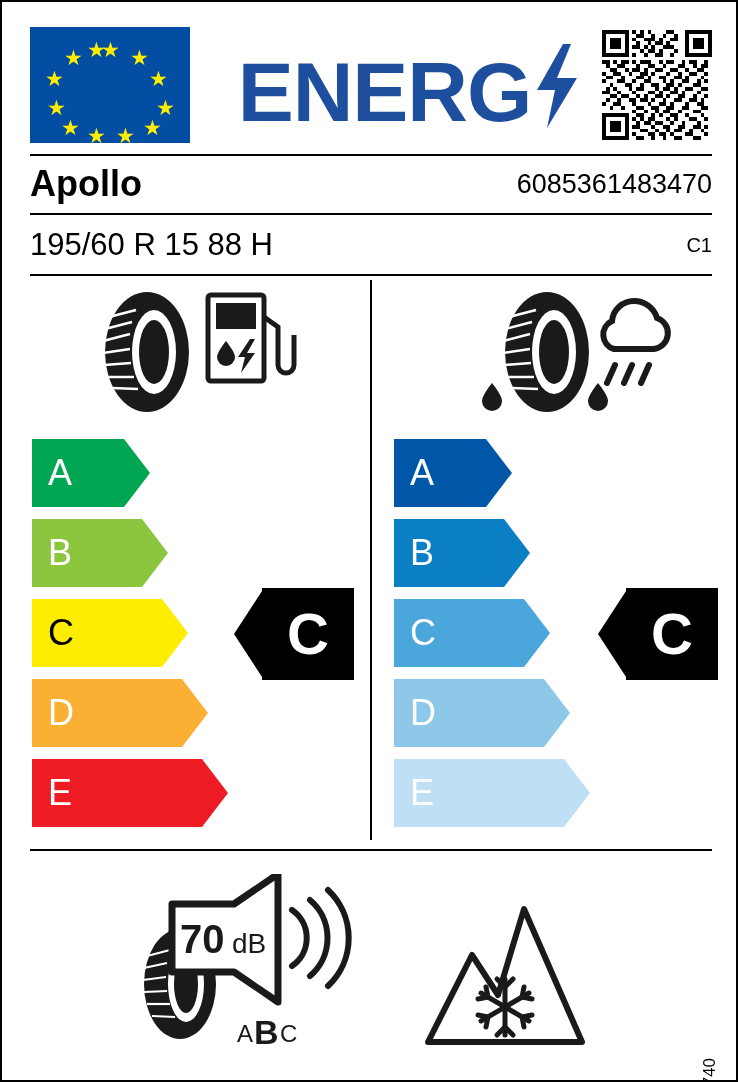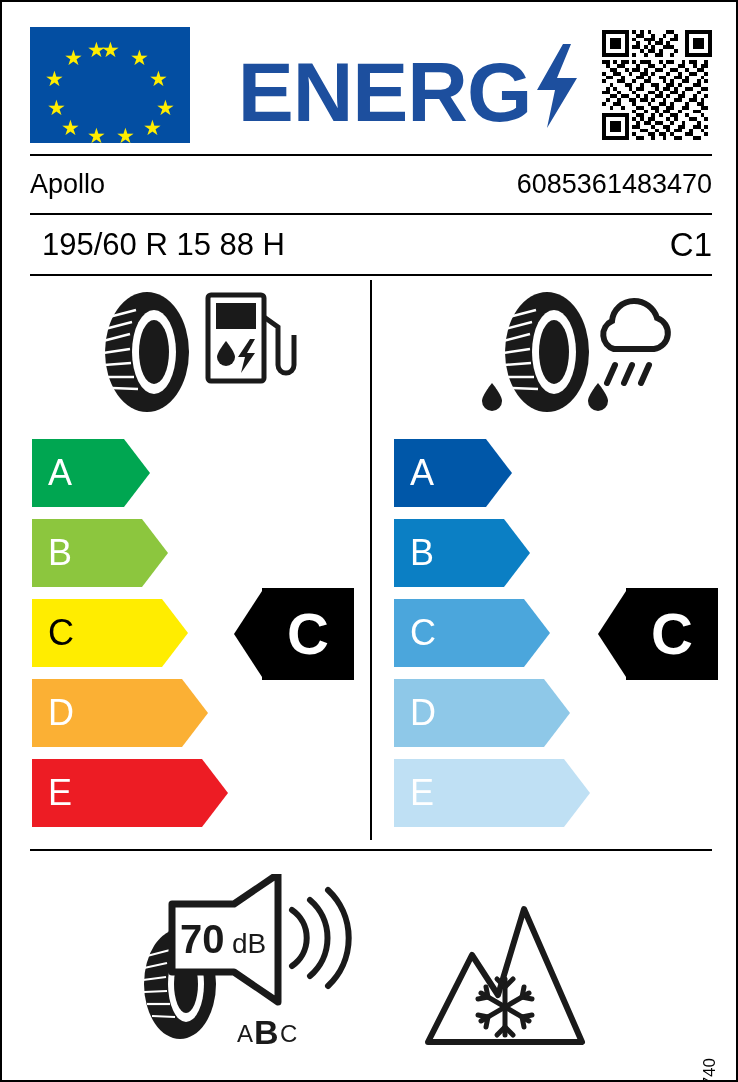--- a/index.html
+++ b/index.html
@@ -86,37 +86,37 @@
 
   .brand-row {
     position: absolute;
     left: 28px; top: 158px;
     width: 682px; height: 48px;
     display: flex;
     align-items: center;
     justify-content: space-between;
   }
   .brand-name {
-    font-size: 27px;
-    font-weight: normal;
+    font-size: 36px;
+    font-weight: bold;
   }
   .brand-code {
     font-size: 27px;
   }
 
   .size-row {
     position: absolute;
     left: 28px; top: 218px;
     width: 682px; height: 50px;
     display: flex;
     align-items: center;
     justify-content: space-between;
   }
-  .size-text { font-size: 31px; margin-left: 12px; }
-  .class-text { font-size: 33px; margin-left: 32px; }
+  .size-text { font-size: 31px; }
+  .class-text { font-size: 20px; margin-left: 32px; }
 
   
   .v-divider {
     position: absolute;
     left: 368px; top: 278px;
     width: 2px; height: 560px;
     background: #000;
   }
 
   

